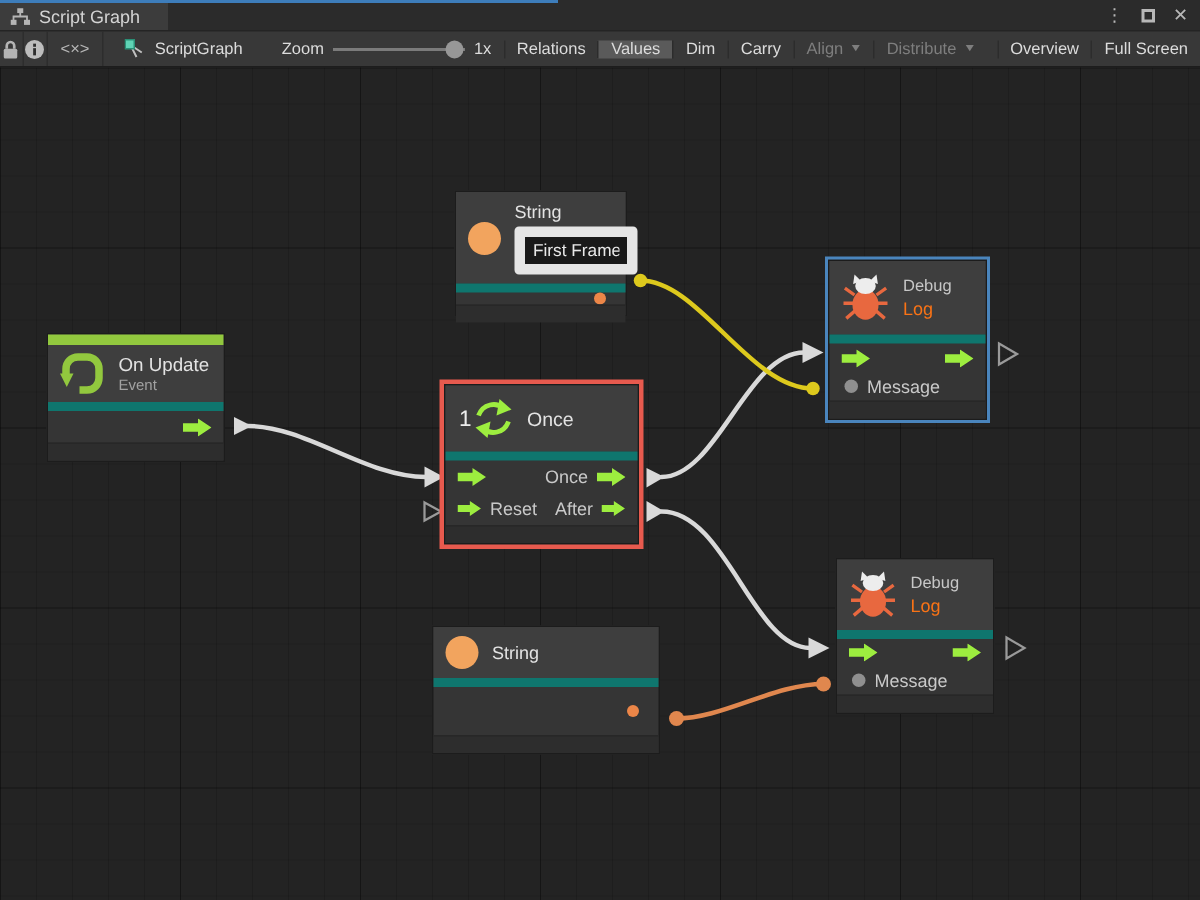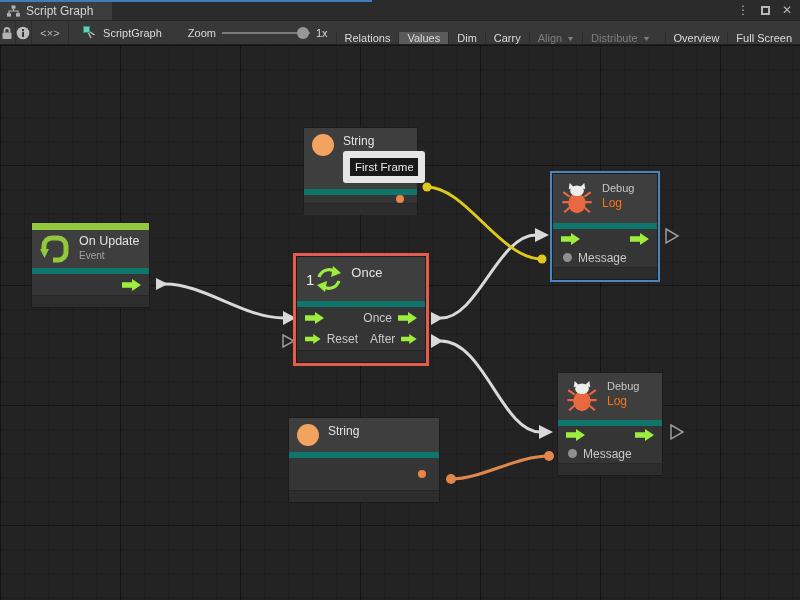--- a/index.html
+++ b/index.html
@@ -17,21 +17,21 @@
   .max-box{width:9px;height:9px;border:2px solid #b7b7b7;box-sizing:border-box;display:inline-block}
 
   
   .toolbar{position:absolute;top:20px;left:0;width:800px;height:25px;background:#383838;
        border-top:1px solid #242424;border-bottom:1px solid #1d1d1d;box-sizing:border-box;
        display:flex;align-items:stretch;font-size:11px;color:#dcdcdc}
   .tb-icon-btn{display:flex;align-items:center;justify-content:center;border-right:1px solid #2d2d2d}
   .tb-sec{display:flex;align-items:center;padding:0 8px;gap:6px}
   .zoom-track{width:88px;height:2px;background:#7b7b7b;position:relative}
   .zoom-handle{position:absolute;right:1px;top:-5px;width:12px;height:12px;border-radius:50%;background:#979797}
-  .right-btns{margin-left:auto;display:flex;align-items:flex-end}
+  .right-btns{margin-left:auto;display:flex;align-items:center}
   .tb-text-btn{display:flex;align-items:center;padding:0 8px;border-left:1px solid #2c2c2c;white-space:nowrap}
   .tb-text-btn.active{background:#5a5a5a}
   .tb-text-btn.disabled{color:#7e7e7e}
   .caret{font-size:7px;margin-left:5px;transform:scaleX(1.3)}
   .gap{width:7px}
 
   
   .canvas{position:absolute;top:45px;left:0;width:800px;height:555px;background-color:#232323;
     background-image:
       linear-gradient(rgba(0,0,0,0.30) 1px,transparent 1px),
@@ -39,21 +39,21 @@
       linear-gradient(rgba(0,0,0,0.14) 1px,transparent 1px),
       linear-gradient(90deg,rgba(0,0,0,0.14) 1px,transparent 1px);
     background-size:120px 120px,120px 120px,24px 24px,24px 24px}
   .wires{position:absolute;left:0;top:0;width:800px;height:555px;pointer-events:none}
 
   
   .node{position:absolute;background:#353535;border:1px solid #1c1c1c;box-sizing:border-box;
         display:flex;flex-direction:column}
   .node.sel-red{outline:3px solid #e75a4e}
   .node.sel-blue{outline:2px solid #4a85bd}
-  .hdr{background:#3e3e3e;display:flex;align-items:flex-start;padding:6px 9px 6px 8px;gap:9px;flex:0 0 auto}
+  .hdr{background:#3e3e3e;display:flex;align-items:center;padding:6px 9px 6px 8px;gap:9px;flex:0 0 auto}
   .hdr-col{display:flex;flex-direction:column;gap:3px}
   .title{font-size:12px;color:#e3e3e3}
   .title-lg{font-size:12px;color:#f97316}
   .subtitle{font-size:10px;color:#a2a2a2}
   .cat{font-size:11px;color:#c7c7c7}
   .nbody{border-top:6px solid #0f766e;flex:1;display:flex;flex-direction:column}
   .prow{display:flex;align-items:center;padding:0 8px;gap:6px;flex:1}
   .plabel{font-size:12px;color:#c9c9c9}
   .spacer{flex:1}
   .ftr{flex:0 0 11px;background:#2d2d2d;border-top:1px solid #272727}

